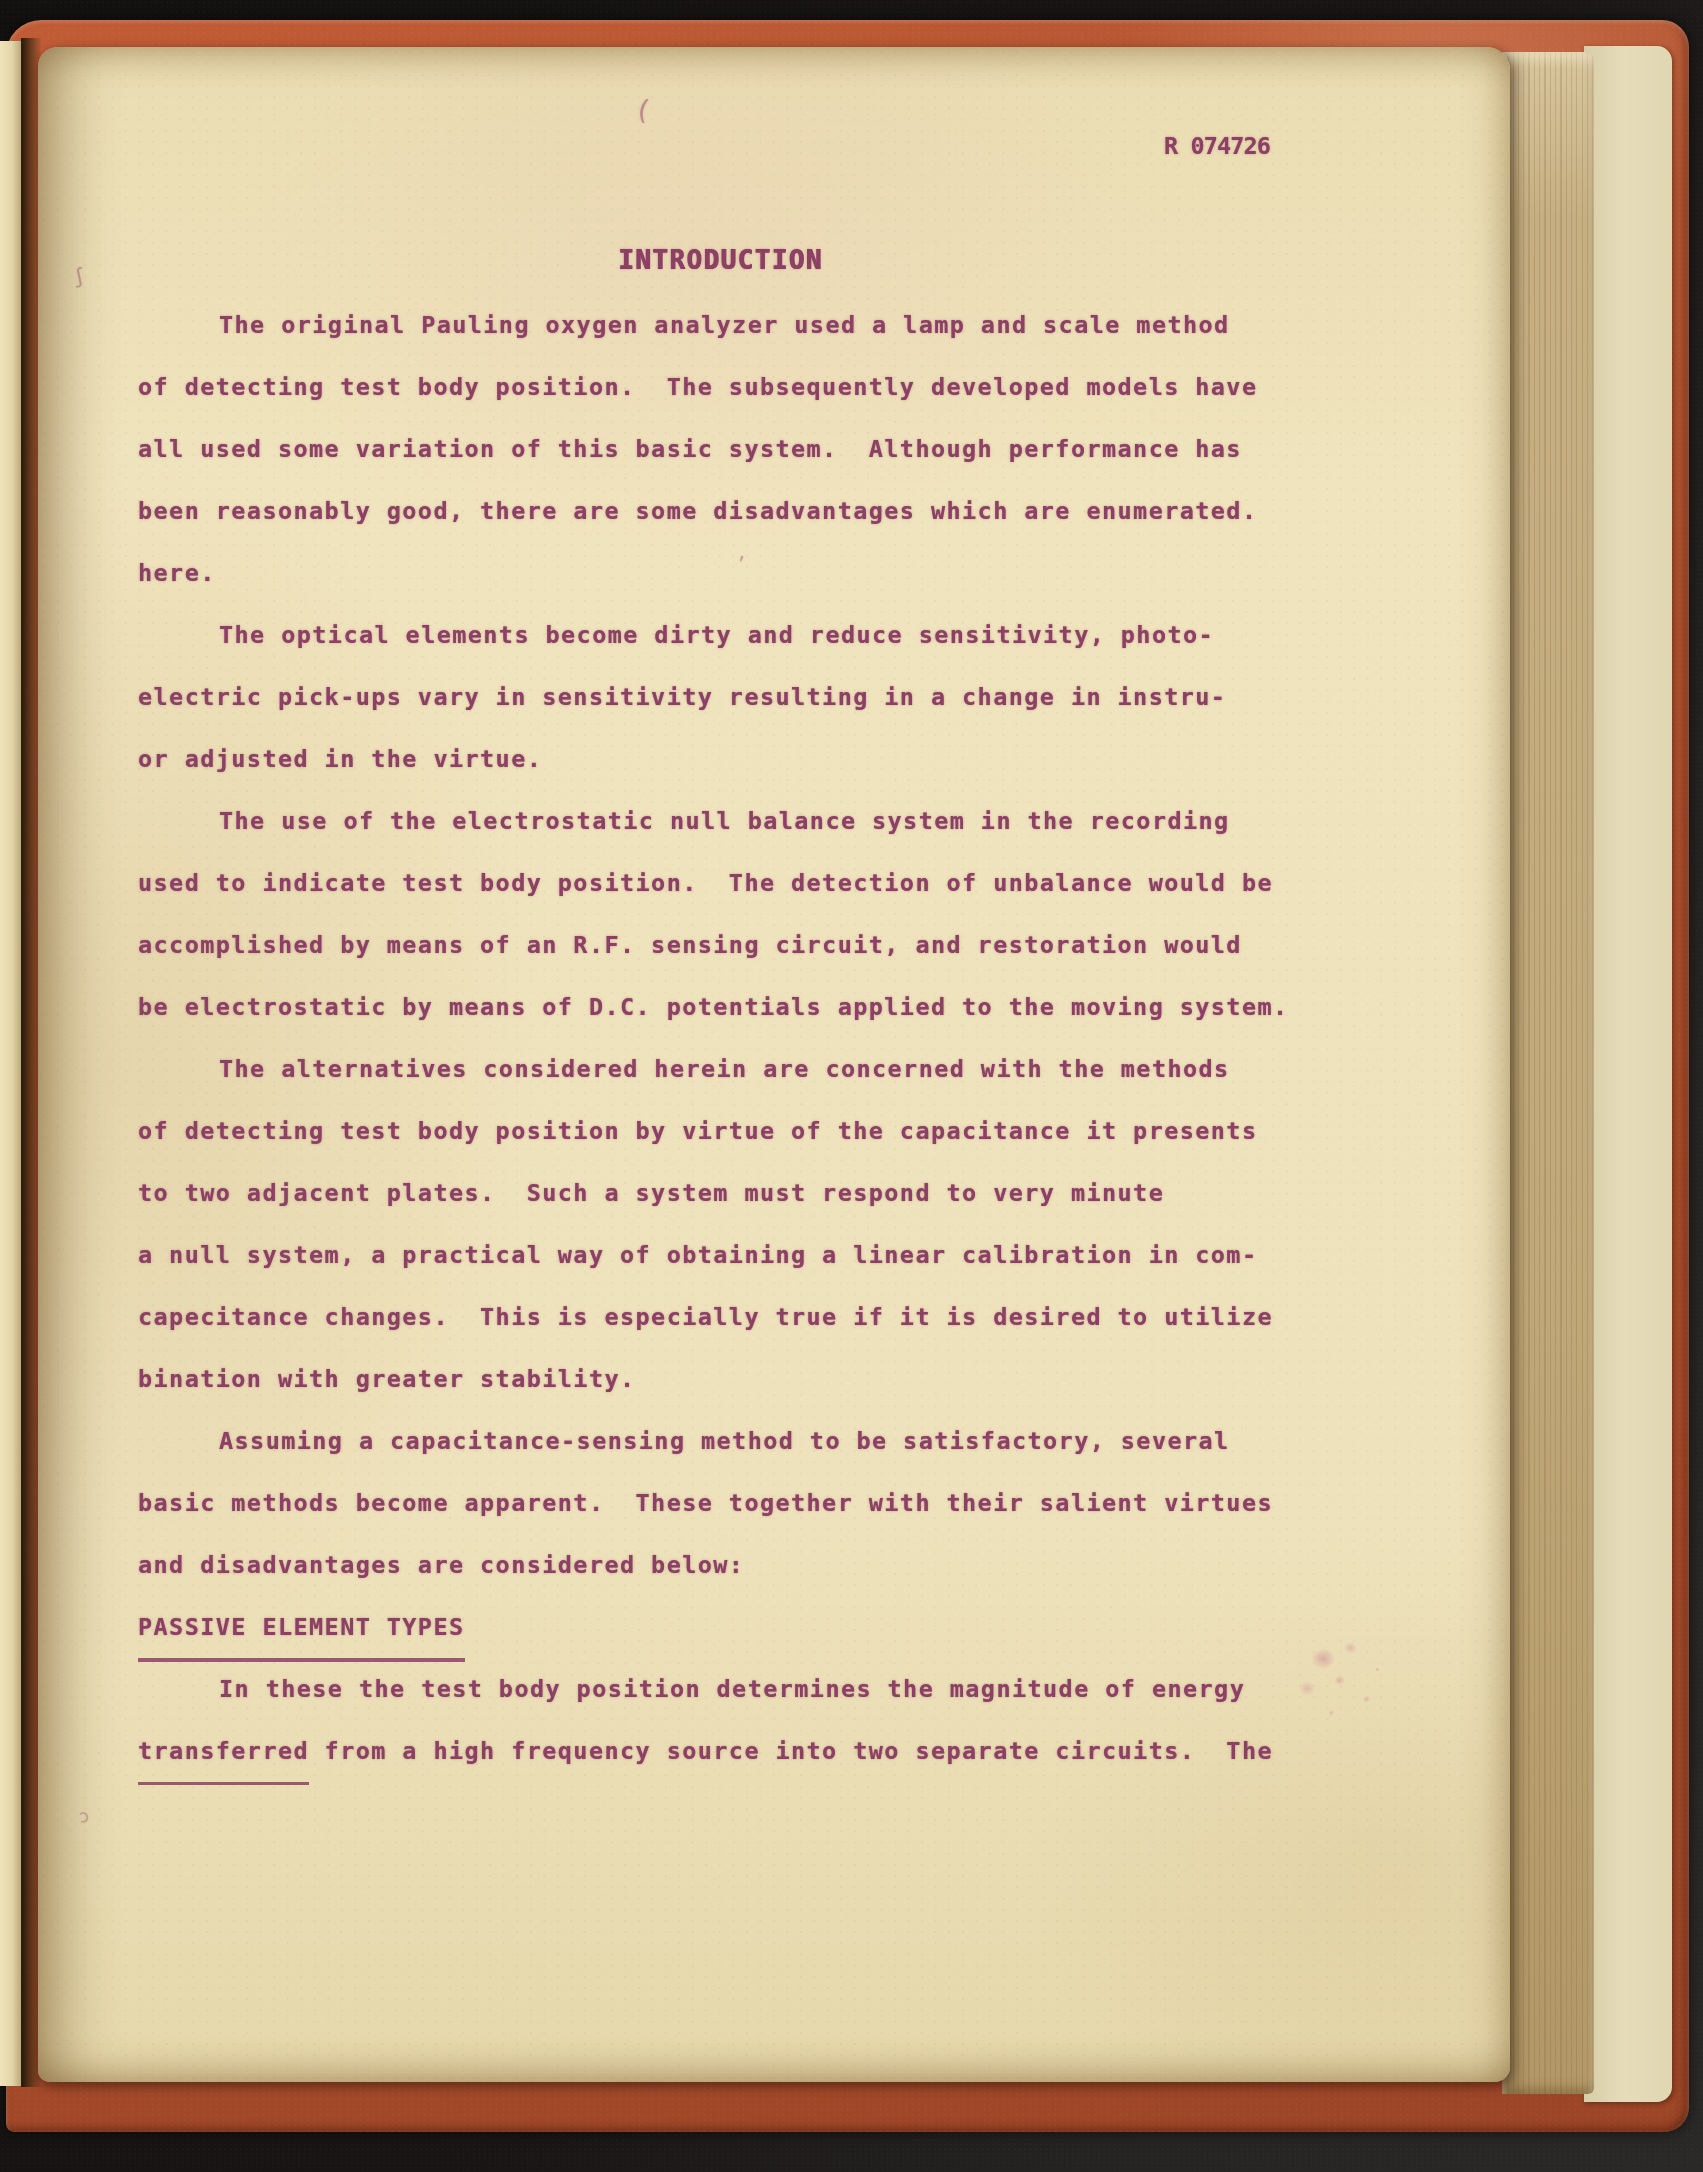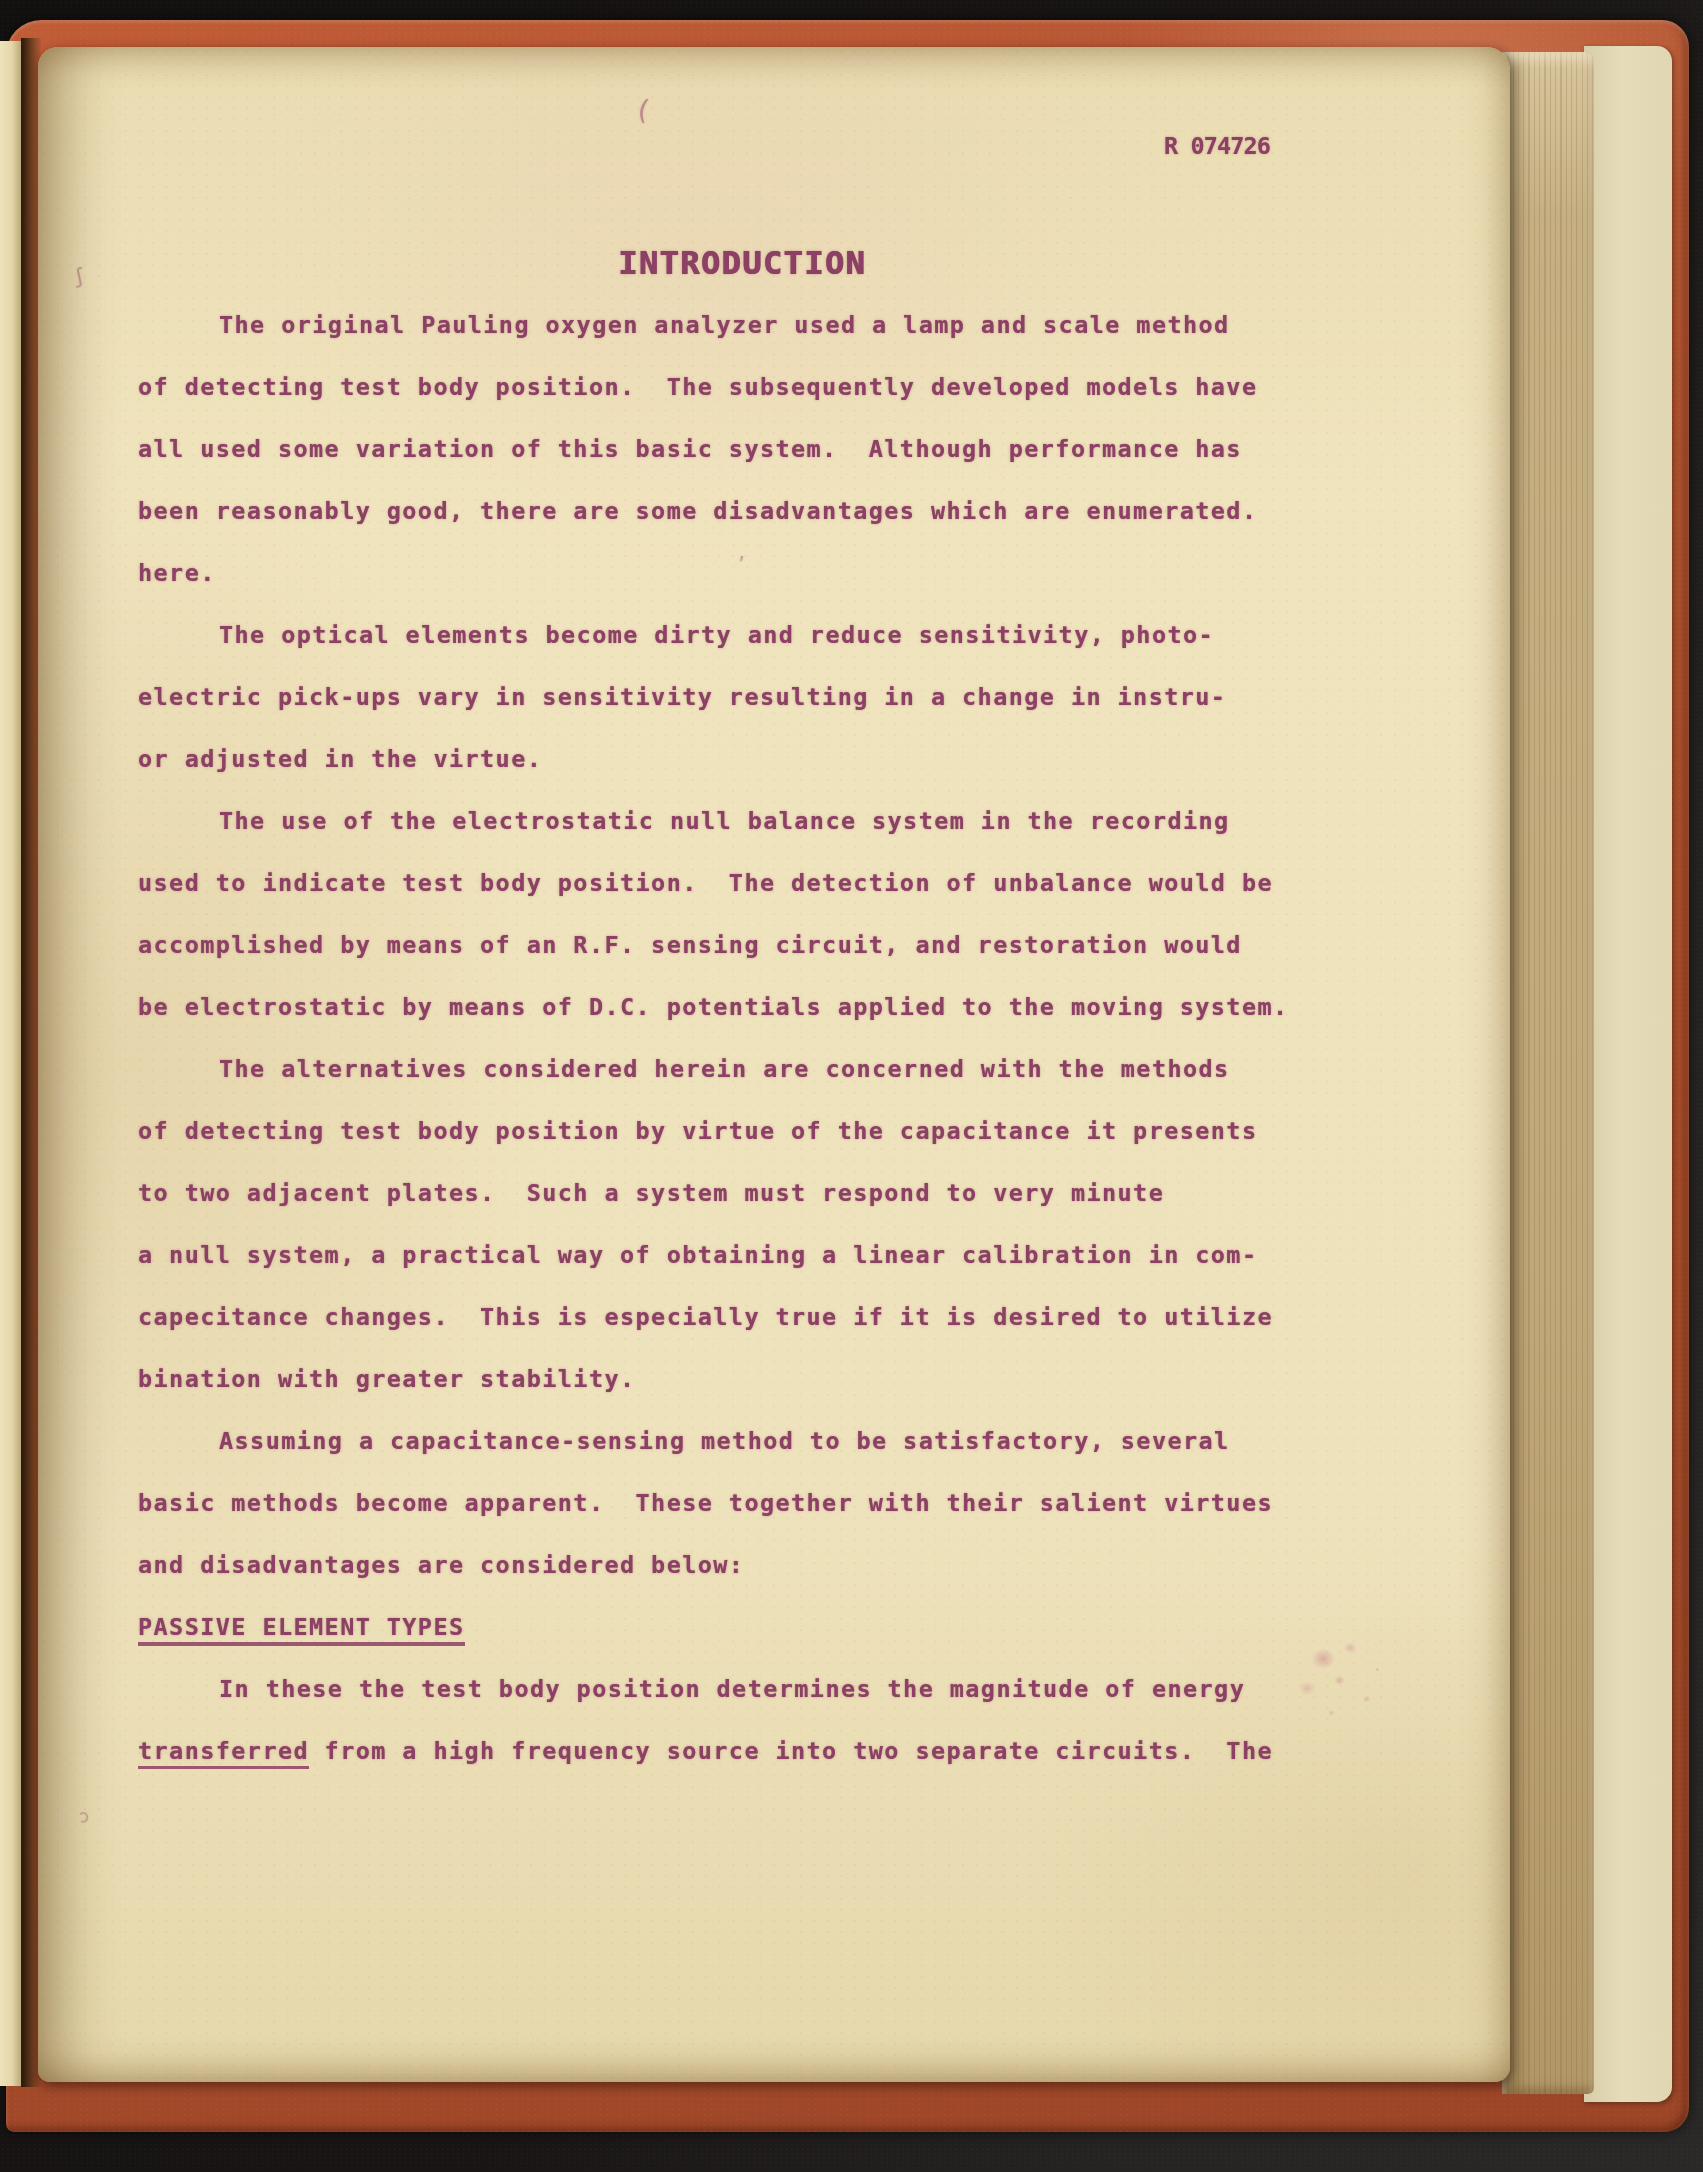--- a/index.html
+++ b/index.html
@@ -78,33 +78,33 @@
     background-size:13.5px 11.2px,22px 18px;
     background-position:0 0,5.3px 4.1px;
   }
   
   .ink{color:#8c4164;text-shadow:0 0 1.2px rgba(140,64,100,.65),0 0 4.1px rgba(140,64,100,.16);}
   .catalog-number{
     position:absolute;left:1126px;top:88px;font-size:23.5px;font-weight:bold;
     letter-spacing:-0.9px;line-height:1;white-space:pre;
   }
   .doc-title{
-    position:absolute;left:580px;top:200px;font-size:32px;font-weight:bold;
+    position:absolute;left:580px;top:200px;font-size:26px;font-weight:bold;
     letter-spacing:1.4px;line-height:1;white-space:pre;
     text-shadow:0.9px 0 0 currentColor,0 0 1.2px rgba(140,64,100,.65),0 0 4.1px rgba(140,64,100,.16);
   }
   .text-block{position:absolute;left:100px;top:247px;width:1248px;}
   .line{
     white-space:pre;height:62px;line-height:62px;
     font-size:23.5px;font-weight:bold;letter-spacing:1.4px;
   }
   .line.indent{padding-left:81px;}
   .u-word{
     display:inline-block;line-height:normal;border-bottom:3.5px solid rgba(140,64,100,.85);
-    padding-bottom:1px;
+    padding-bottom:17px;
   }
   .heading .u-word{border-bottom-width:4.1px;}
   
   .ink-smudge{
     position:absolute;left:1234px;top:1582px;width:135px;height:135px;filter:blur(0.6px);opacity:.8;
     background:
       radial-gradient(17.7px 15.3px at 38% 22%,rgba(178,70,125,.40),transparent 68%),
       radial-gradient(9.4px 8.2px at 58% 14%,rgba(178,70,125,.30),transparent 70%),
       radial-gradient(11.8px 10.6px at 26% 44%,rgba(178,70,125,.26),transparent 70%),
       radial-gradient(7.7px 7px at 50% 38%,rgba(178,70,125,.34),transparent 70%),

